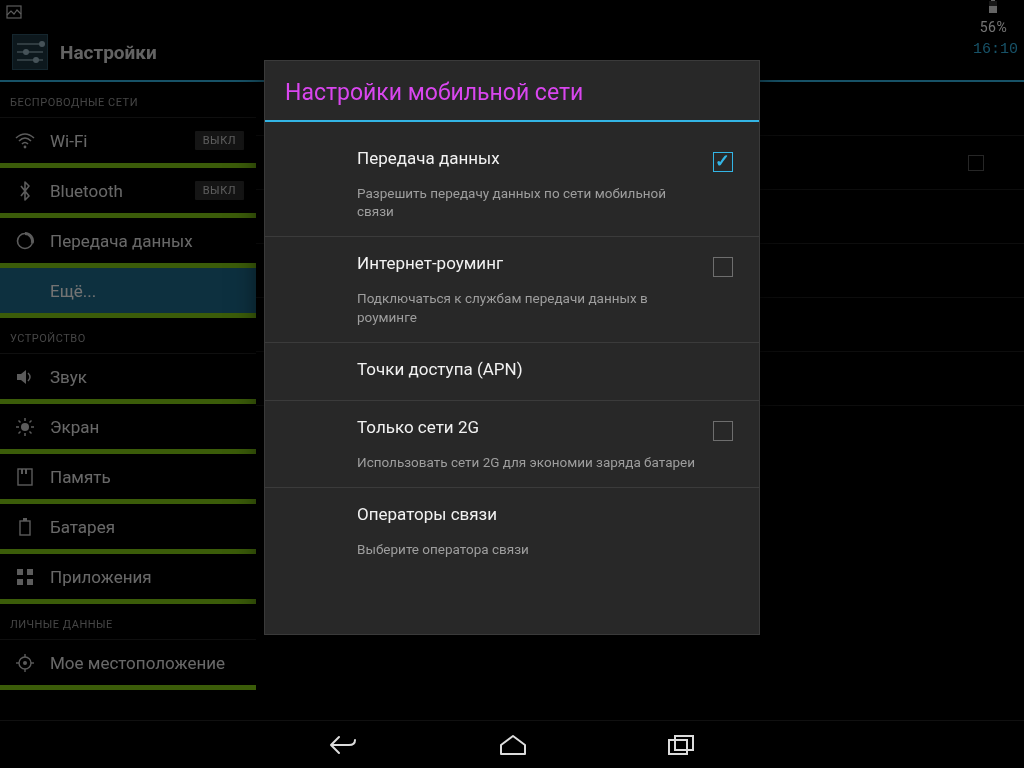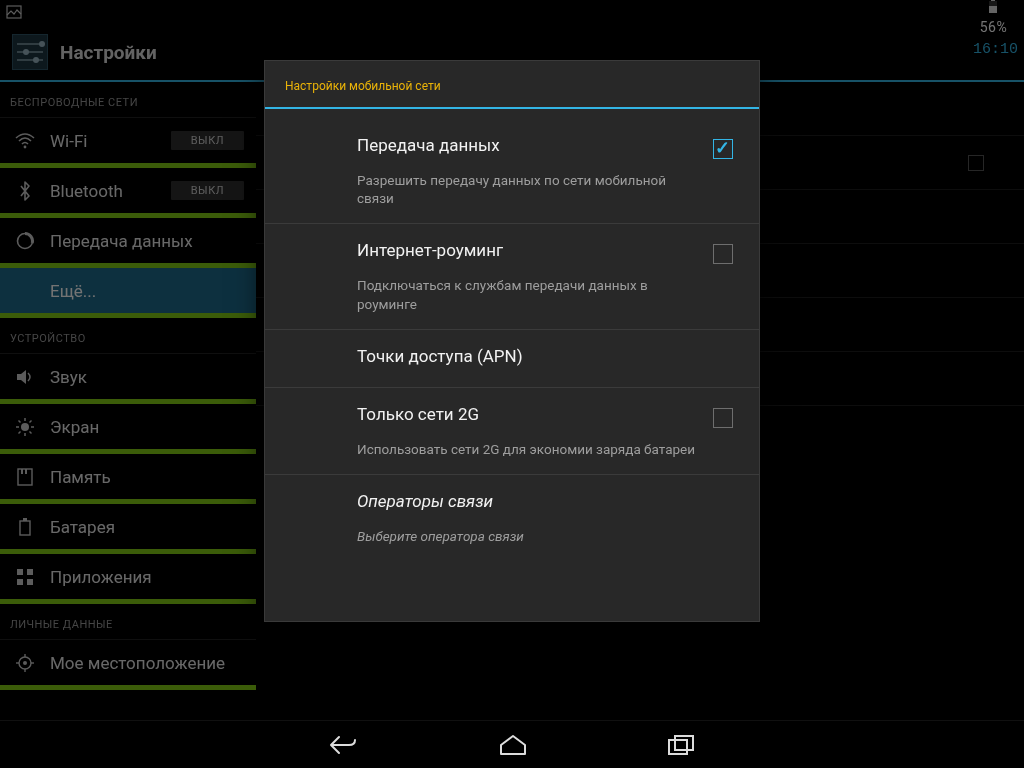--- a/index.html
+++ b/index.html
@@ -27,31 +27,31 @@
 
   
   .content { position:absolute; top:82px; bottom:48px; left:0; right:0; display:flex; background:#000; }
   .sidebar { width:256px; overflow:hidden; }
   .catheader { font-size:11px; color:#9a9a9a; letter-spacing:0.5px; padding:14px 10px 8px 10px; text-transform:uppercase; border-bottom:1px solid #222; }
   .navitem { height:50px; display:flex; align-items:center; padding:0 12px 0 14px; border-bottom:5px solid #84cc16; color:#e6e6e6; font-size:17px; gap:14px; }
   .navitem.selected { background:#1e6b8c; }
   .navitem.selected .navlabel { color:#fff; }
   .navitem .navicon { width:22px; display:flex; justify-content:center; color:#ccc; }
   .navitem .navlabel { flex:1; white-space:nowrap; overflow:hidden; text-overflow:ellipsis; }
-  .switch { font-size:11px; background:#2f2f2f; color:#cfcfcf; padding:3px 20px; border-radius:1px; letter-spacing:0.5px; }
+  .switch { font-size:11px; background:#2f2f2f; color:#cfcfcf; padding:3px 8px; border-radius:1px; letter-spacing:0.5px; }
 
   .detail { flex:1; position:relative; }
   .detail-row { height:54px; border-bottom:1px solid #1e1e1e; display:flex; align-items:center; padding-right:40px; }
   .detail-check { width:16px; height:16px; border:1px solid #555; }
 
   .scrim { position:absolute; inset:0; background:rgba(0,0,0,0.55); }
 
   
   .dialog { position:absolute; left:264px; top:60px; width:496px; background:#282828; border:1px solid #3a3a3a; box-shadow:0 8px 28px rgba(0,0,0,0.8); }
-  .dialog-title { color:#eab308; font-size:12px; font-weight:400; padding:18px 20px 14px 20px; }
+  .dialog-title { color:#d946ef; font-size:23px; font-weight:400; padding:18px 20px 14px 20px; }
   .dialog-rule { height:2px; background:#33b5e5; margin:0 0 0 0; }
   .dlg-body { padding:10px 0 60px 0; }
   .dlg-item { display:flex; align-items:flex-start; padding:16px 24px 16px 96px; border-bottom:1px solid #3b3b3b; position:relative; min-height:58px; }
   .dlg-item:last-child { border-bottom:none; }
   .dlg-item .dlg-text { flex:1; padding-right:16px; }
   .dlg-item .dlg-label { font-size:17px; color:#f2f2f2; margin-bottom:3px; }
   .dlg-item .dlg-sub { font-size:13.5px; color:#9e9e9e; line-height:1.35;margin-top:16px; }
   .dlg-item .dlg-check { width:20px; height:20px; border:1px solid #6e6e6e; margin-top:4px; flex-shrink:0; position:relative; background:transparent; }
   .dlg-item .dlg-check.checked { border-color:#33b5e5; }
   .dlg-item .dlg-check.checked::after { content:"✓"; color:#33b5e5; position:absolute; left:1px; top:-3px; font-size:18px; font-weight:bold; }
@@ -274,21 +274,21 @@
       </div>
 
       <div class="dlg-item">
         <div class="dlg-text">
           <div class="dlg-label">Только сети 2G</div>
           <div class="dlg-sub">Использовать сети 2G для экономии заряда батареи</div>
         </div>
         <div class="dlg-check"></div>
       </div>
 
-      <div class="dlg-item" style="border-bottom:none;font-style:italic;">
+      <div class="dlg-item" style="border-bottom:none;">
         <div class="dlg-text">
           <div class="dlg-label">Операторы связи</div>
           <div class="dlg-sub">Выберите оператора связи</div>
         </div>
       </div>
 
     </div>
   </div>
 
   <div class="navbar">

